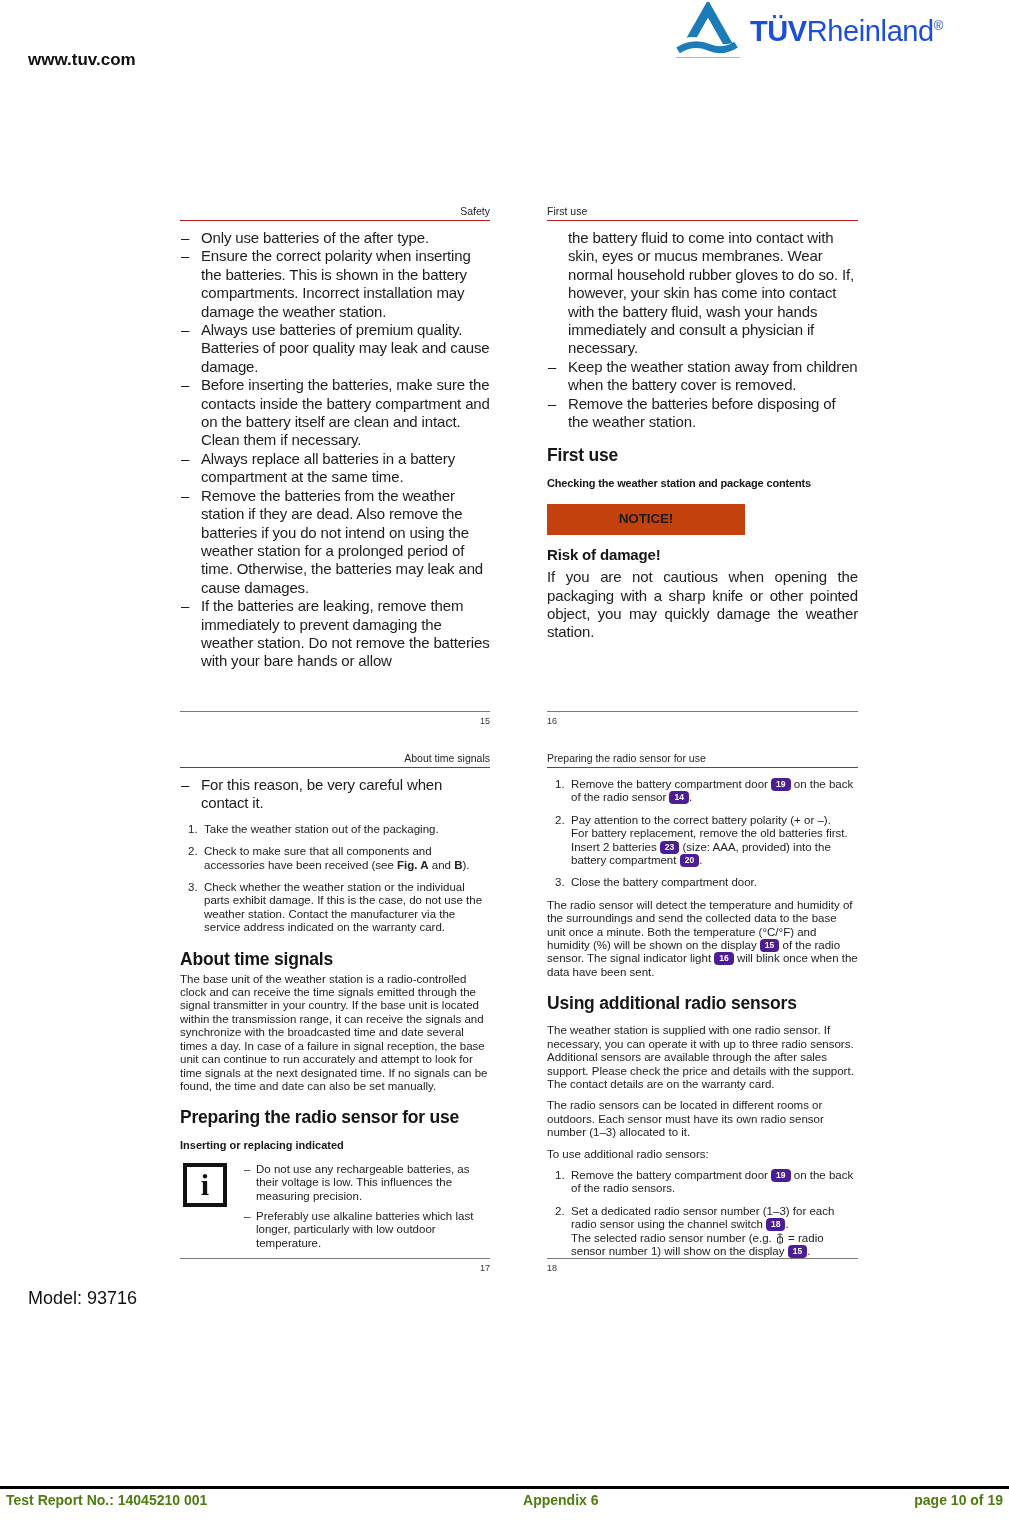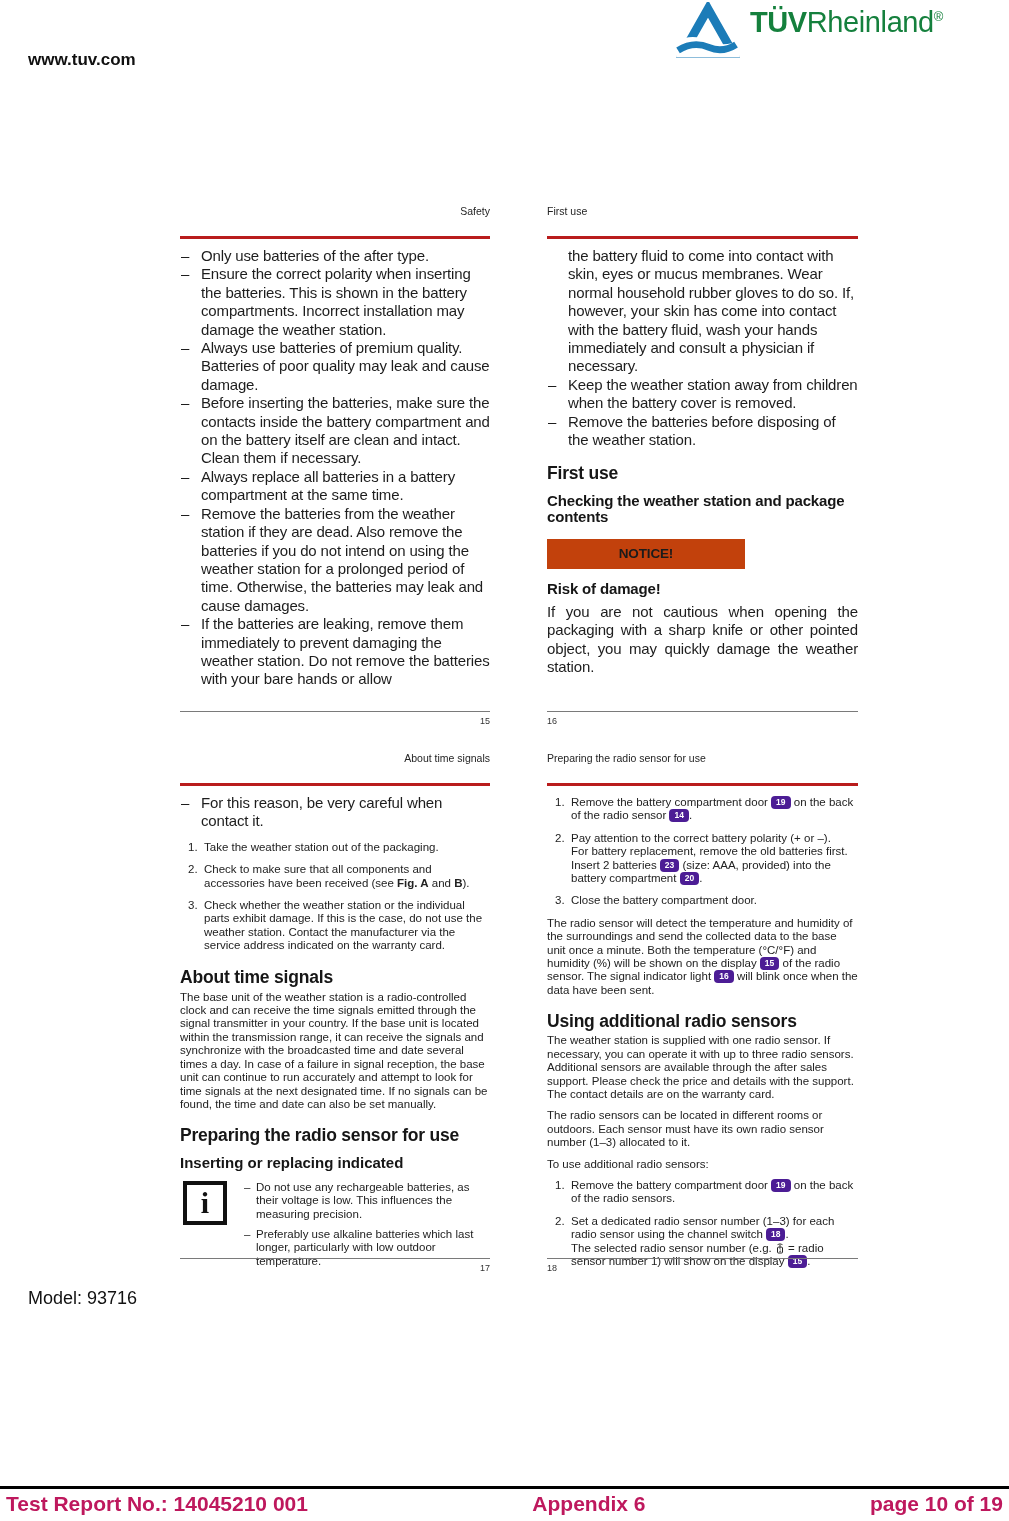--- a/index.html
+++ b/index.html
@@ -4,37 +4,37 @@
 <style>
   html,body { margin:0; padding:0; background:#e8e8e8; }
   .sheet {
     position:relative; width:1009px; height:1521px; background:#ffffff;
     font-family:"Liberation Sans", sans-serif; color:#1e1e1e; overflow:hidden;
     margin:0 auto;
   }
   
   .site-url { position:absolute; left:28px; top:50px; font-size:17px; font-weight:bold; color:#101010;text-align:center; }
   .logo { position:absolute; left:676px; top:2px; display:flex; align-items:flex-start; }
-  .logo-text { margin-left:10px; margin-top:4px; font-size:29px; letter-spacing:-0.4px; color:#15803d; white-space:nowrap; }
+  .logo-text { margin-left:10px; margin-top:13px; font-size:29px; letter-spacing:-0.4px; color:#1d4ed8; white-space:nowrap; }
   .lt-b { font-weight:bold; }
   .lt-reg { font-size:13px; vertical-align:11px; }
   
   .mini { position:absolute; width:310px; height:521px; }
-  .rh { font-size:10.5px; line-height:13px; color:#242424; padding-bottom:18px; border-bottom:3px solid #b91c1c; }
+  .rh { font-size:10.5px; line-height:13px; color:#242424; padding-bottom:2px; border-bottom:1px solid #b91c1c; }
   .rh.right { text-align:right; }
   .pg-foot { position:absolute; bottom:0; left:0; right:0; border-top:1px solid #7a7a7a; padding-top:4px; font-size:9px; color:#333; }
   .pg-foot.right { text-align:right; }
   .big { font-size:15px; line-height:18.4px; letter-spacing:-0.15px; color:#1d1d1d; }
   .sm  { font-size:11.5px; line-height:13.4px; color:#222; }
   .content { margin-top:8px; }
   .dash { position:relative; padding-left:21px; }
   .dash::before { content:"–"; position:absolute; left:1px; }
   .cont { padding-left:21px; }
   .h1 { font-size:17.5px; font-weight:bold; letter-spacing:-0.2px; color:#161616; margin-top:15px; }
-  .h2 { font-size:15px; font-weight:bold; line-height:16.5px; margin-top:10px; color:#161616; }
+  .h2 { font-size:11px; font-weight:bold; line-height:16.5px; margin-top:10px; color:#161616; }
   .h3 { font-size:15px; font-weight:bold; margin-top:11px; color:#161616; }
   .notice { width:166px; background:#c2410c; text-align:center; font-weight:bold; font-size:13.5px; padding:6px 16px; margin-top:13px; color:#1b1b1b; }
   .just { text-align:justify; margin-top:4px; }
   .para { margin-top:8px; }
   ol.steps { list-style:none; counter-reset:step; margin:10px 0 0 8px; padding:0; }
   ol.steps li { counter-increment:step; position:relative; padding-left:16px; margin-bottom:9px; }
   ol.steps li::before { content:counter(step) "."; position:absolute; left:0; }
   .badge {
     display:inline-block; background:#4c1d95; color:#fff; font-weight:bold;
     font-size:8.5px; line-height:1; padding:2px 5px 2.5px; border-radius:4px;
@@ -49,21 +49,21 @@
   }
   .info-bullets { margin-left:17px; width:230px; }
   .sm-dash { position:relative; padding-left:12px; margin-bottom:7px; }
   .sm-dash::before { content:"–"; position:absolute; left:0; }
   .sensor-glyph { display:inline-block; }
   
   .model { position:absolute; left:28px; top:1288px; font-size:18px; color:#111; }
   .footer {
     position:absolute; left:0; right:0; top:1486px; border-top:3px solid #000;
     display:flex; justify-content:space-between; padding:3px 6px 0; box-sizing:border-box;
-    font-size:21px; font-weight:bold; color:#be185d;
+    font-size:14px; font-weight:bold; color:#4d7c0f;
   }
 </style>
 </head>
 <body>
 
 <div class="sheet">
 
   <div class="site-url">www.tuv.com</div>
   <div class="logo">
     <svg viewBox="0 0 66 60" width="64" height="58" aria-hidden="true">
@@ -131,21 +131,21 @@
 
   <div class="mini" style="left:547px; top:752px; width:311px;">
     <div class="rh">Preparing the radio sensor for use</div>
     <ol class="steps sm">
       <li>Remove the battery compartment door <span class="badge">19</span> on the back of the radio sensor <span class="badge">14</span>.</li>
       <li>Pay attention to the correct battery polarity (+ or –).<br>For battery replacement, remove the old batteries first.<br>Insert 2 batteries <span class="badge">23</span> (size: AAA, provided) into the battery compartment <span class="badge">20</span>.</li>
       <li>Close the battery compartment door.</li>
     </ol>
     <div class="sm" style="margin-top:3px;">The radio sensor will detect the temperature and humidity of the surroundings and send the collected data to the base unit once a minute. Both the temperature (°C/°F) and humidity (%) will be shown on the display <span class="badge">15</span> of the radio sensor. The signal indicator light <span class="badge">16</span> will blink once when the data have been sent.</div>
     <div class="h1" style="margin-top:14px;">Using additional radio sensors</div>
-    <div class="sm" style="margin-top:2px;">The weather station is supplied with one radio sensor. If necessary, you can operate it with up to three radio sensors. Additional sensors are available through the after sales support. Please check the price and details with the support. The contact details are on the warranty card.</div>
+    <div class="sm" style="margin-top:10px;">The weather station is supplied with one radio sensor. If necessary, you can operate it with up to three radio sensors. Additional sensors are available through the after sales support. Please check the price and details with the support. The contact details are on the warranty card.</div>
     <div class="sm para">The radio sensors can be located in different rooms or outdoors. Each sensor must have its own radio sensor number (1–3) allocated to it.</div>
     <div class="sm para">To use additional radio sensors:</div>
     <ol class="steps sm" style="margin-top:8px;">
       <li>Remove the battery compartment door <span class="badge">19</span> on the back of the radio sensors.</li>
       <li>Set a dedicated radio sensor number (1–3) for each radio sensor using the channel switch <span class="badge">18</span>.<br>The selected radio sensor number (e.g. <span class="sensor-glyph"><svg viewBox="0 0 12 13" width="10" height="12" style="vertical-align:-2px">
               <rect x="3" y="5.5" width="6" height="7" rx="1" fill="none" stroke="#222" stroke-width="1.2"></rect>
               <line x1="6" y1="5.5" x2="6" y2="2.2" stroke="#222" stroke-width="1.2"></line>
               <path d="M3 2.5 Q6 0.4 9 2.5" fill="none" stroke="#222" stroke-width="1"></path>
               <text x="6" y="11" font-size="5.5" text-anchor="middle" fill="#222" font-family="sans-serif">1</text>
             </svg></span> = radio sensor number 1) will show on the display <span class="badge">15</span>.</li>

